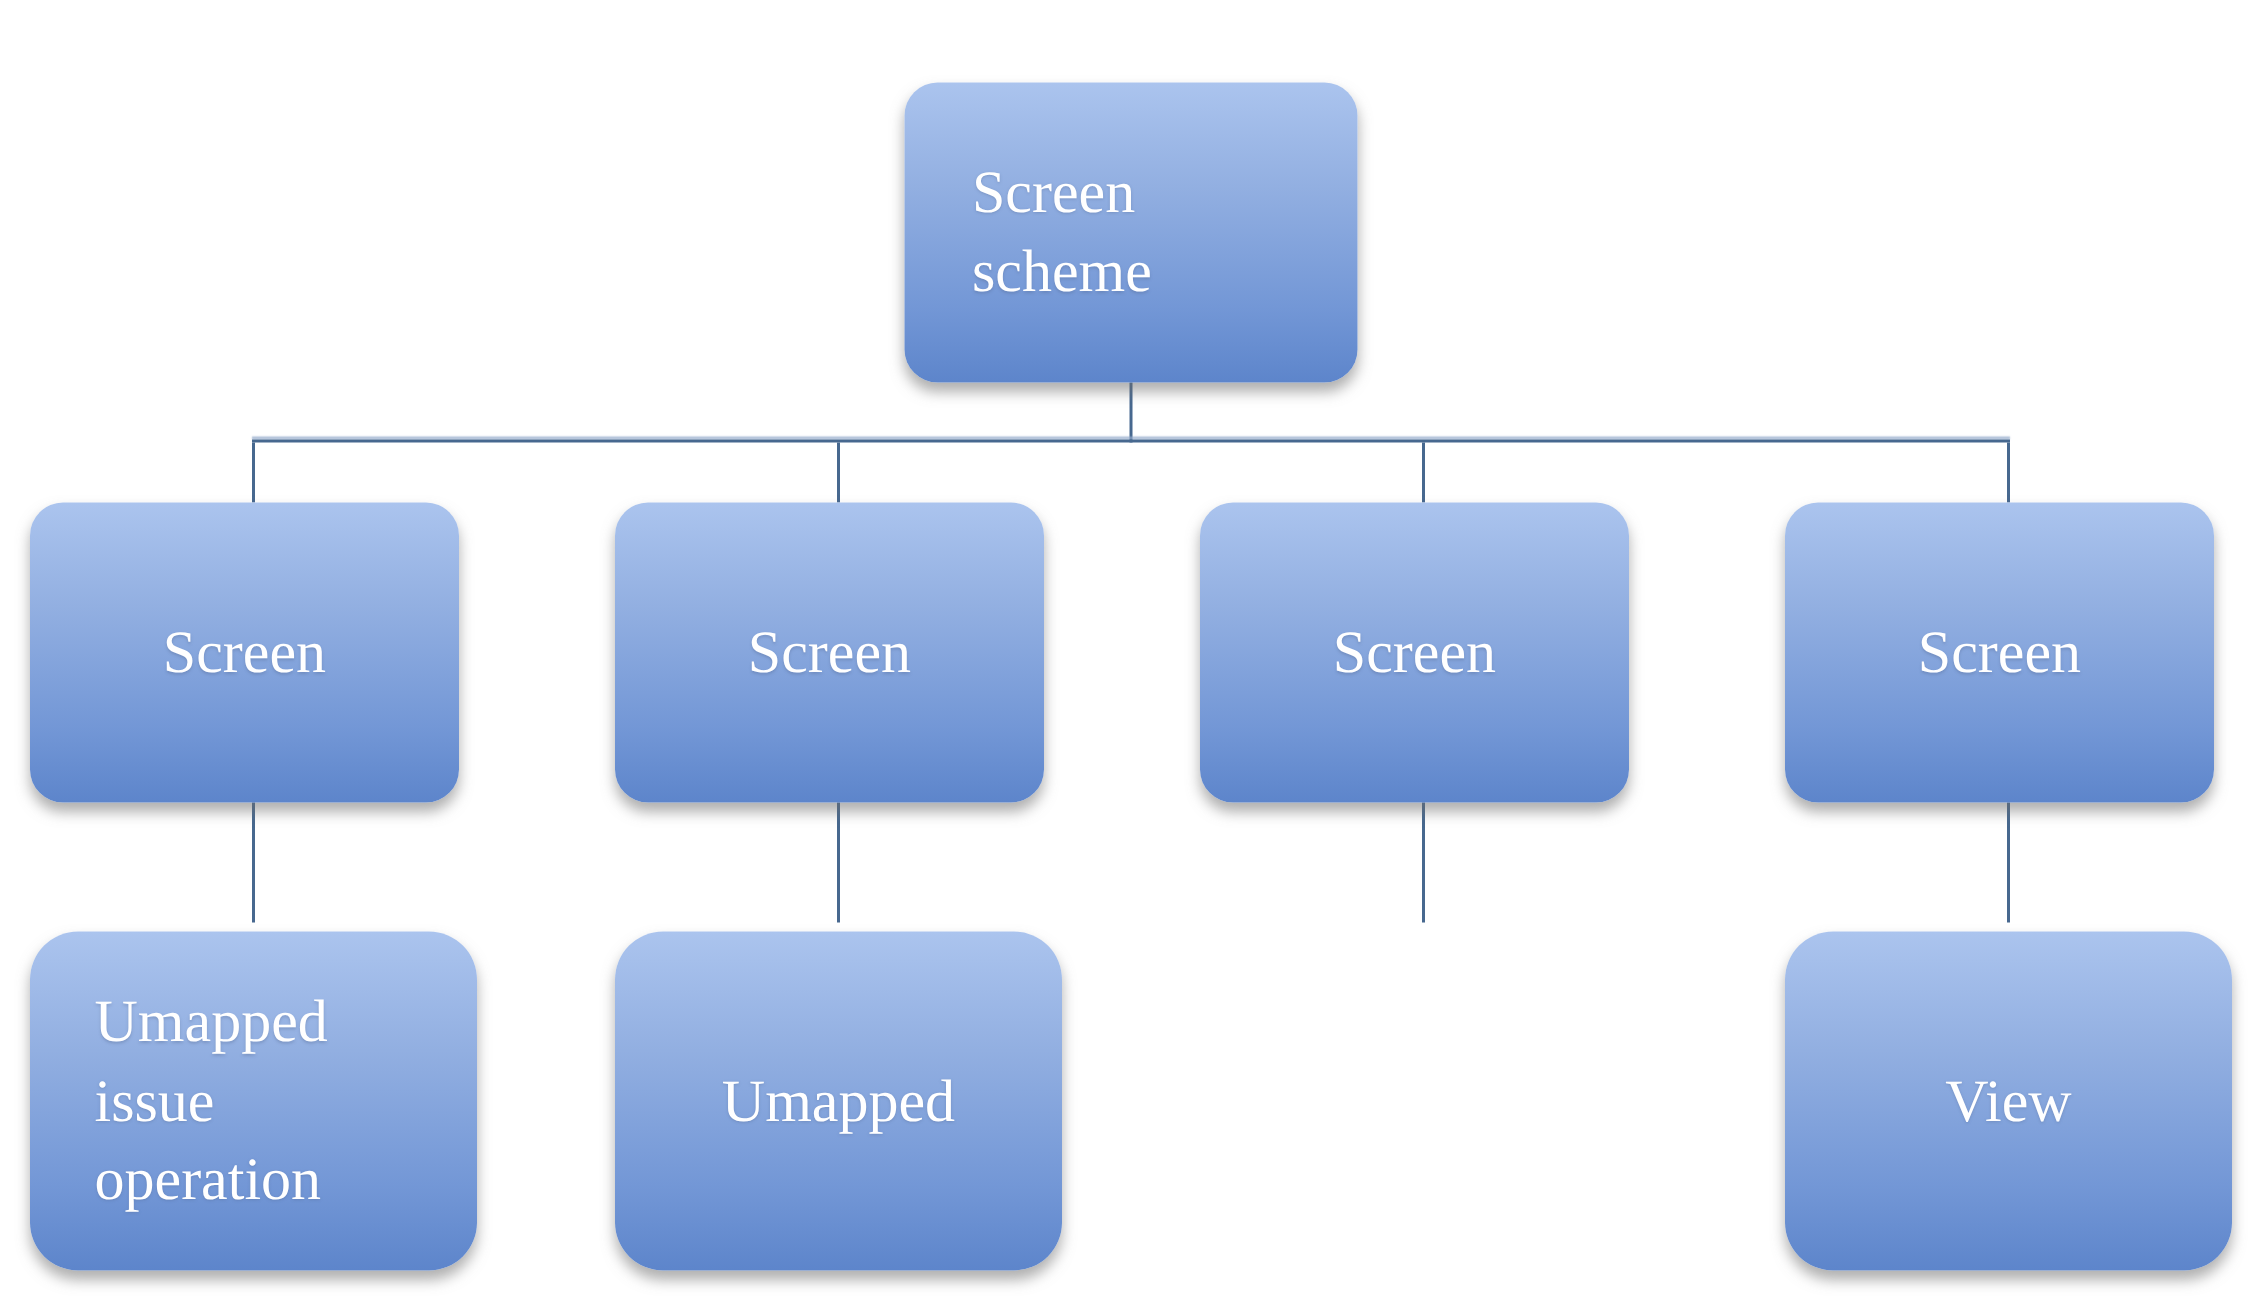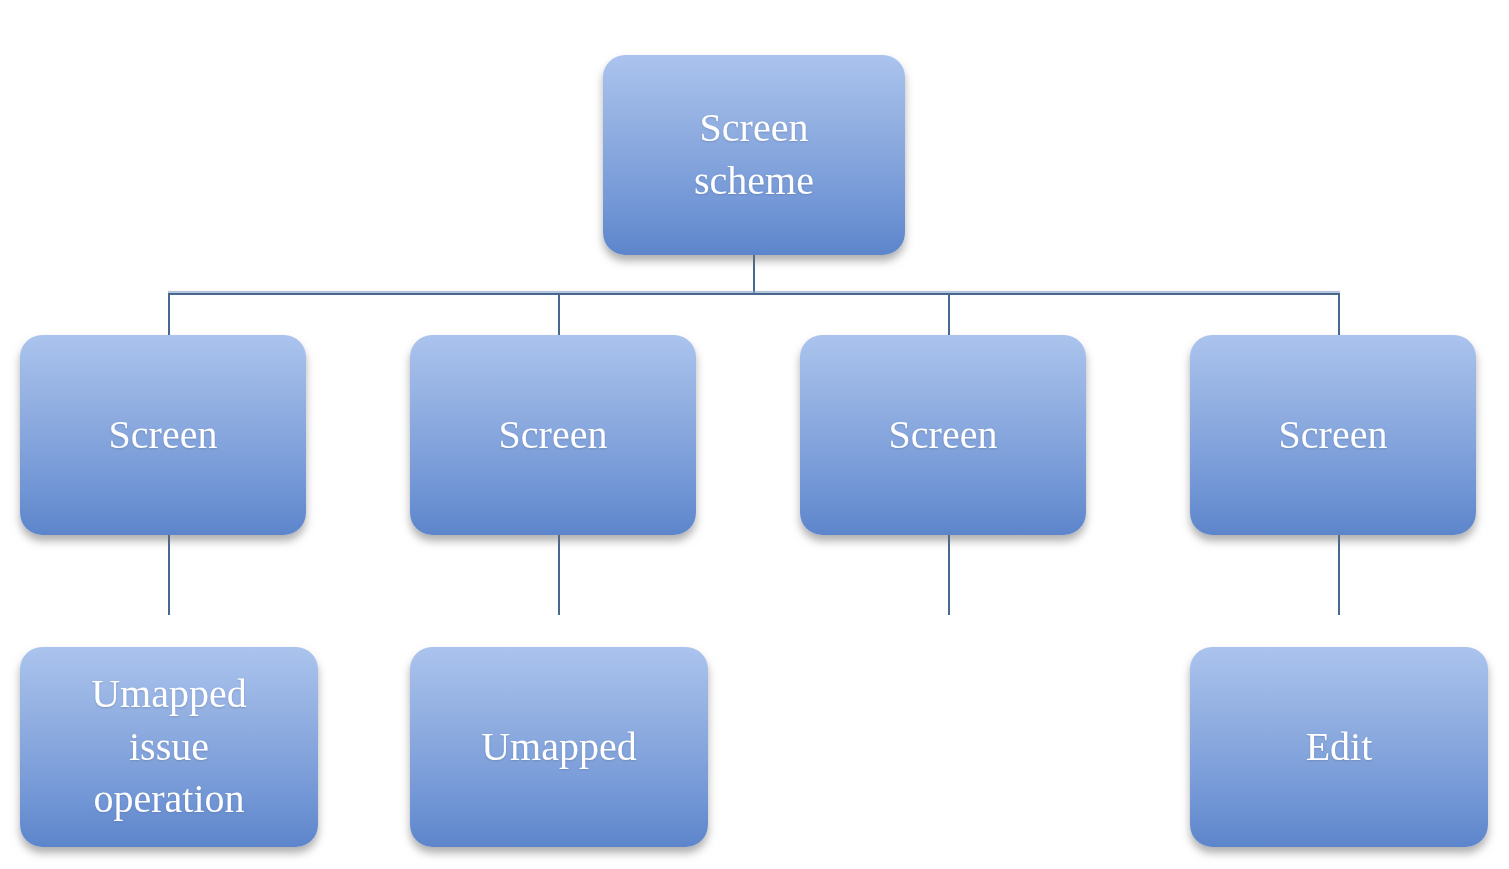--- a/index.html
+++ b/index.html
@@ -17,32 +17,32 @@
   }
   .node {
     position: absolute;
     border-radius: 22px;
     background: linear-gradient(to bottom, #abc4ee 0%, #92afe1 35%, #7397d6 75%, #5d85cb 100%);
     box-shadow: 0 6px 9px rgba(110, 110, 110, 0.55);
     color: #ffffff;
     display: flex;
     align-items: center;
     justify-content: center;
-    text-align: center;
+    text-align: left;
     font-size: 40px;
     line-height: 1.32;
     text-shadow: 0 1px 2px rgba(80, 100, 140, 0.35);
   }
   .node .label {
     display: inline-block;
     max-width: 212px;
   }
   .root-node   { left: 603px;  top: 55px;  width: 302px; height: 200px; }
   .row2        { top: 335px; width: 286px; height: 200px; }
-  .row3        { top: 647px; width: 298px; height: 200px; }
+  .row3        { top: 621px; width: 298px; height: 226px; border-radius: 32px; }
   .col1 { left: 20px; }
   .col2 { left: 410px; }
   .col3 { left: 800px; }
   .col4 { left: 1190px; }
 
   .connector {
     position: absolute;
     background: #47688f;
   }
   .connector.v { width: 2px; }
@@ -92,16 +92,16 @@
     <span class="label">Screen</span>
   </div>
 
   <div class="node row3 col1">
     <span class="label">Umapped issue operation</span>
   </div>
   <div class="node row3 col2">
     <span class="label">Umapped</span>
   </div>
   <div class="node row3 col4">
-    <span class="label">Edit</span>
+    <span class="label">View</span>
   </div>
 
 </div>
 
 </body></html>

